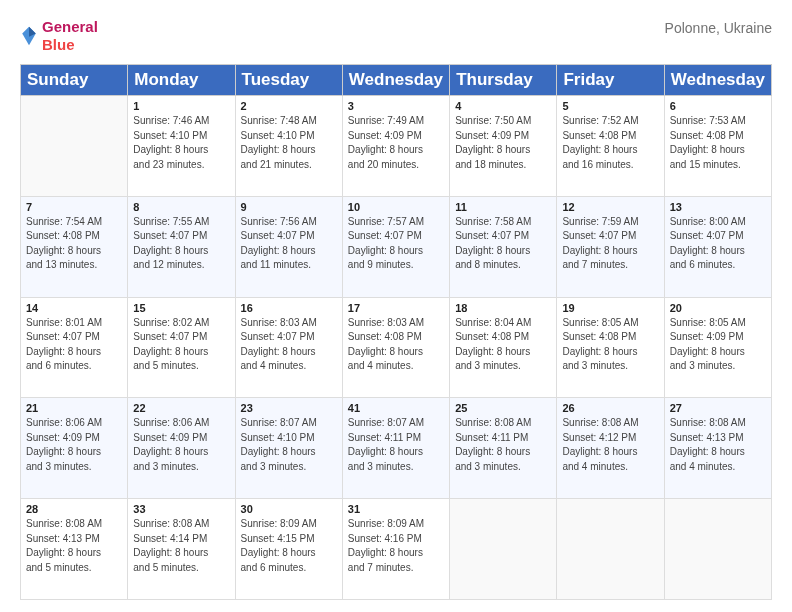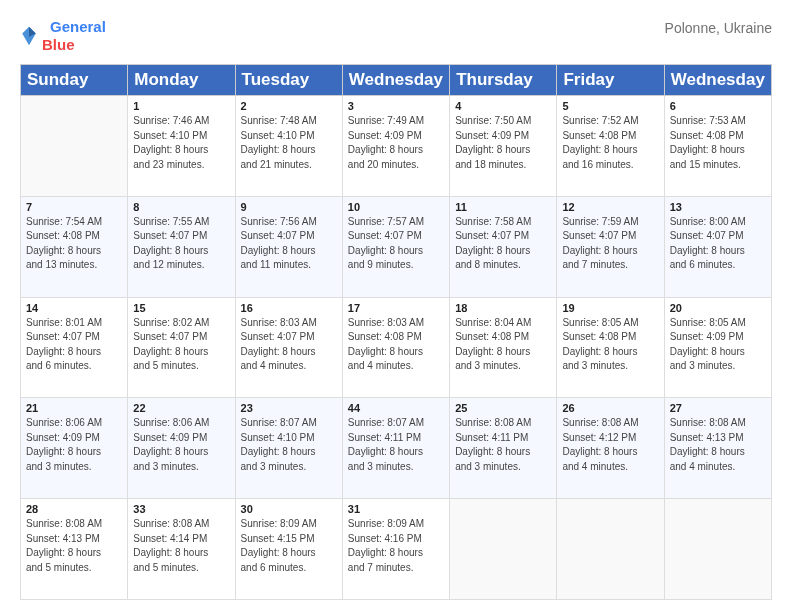--- a/index.html
+++ b/index.html
@@ -24,23 +24,22 @@
       margin-bottom: 10px;
     }
     .logo {
       display: flex;
       align-items: center;
       gap: 4px;
     }
     .logo-text-general {
       font-size: 15px;
       font-weight: bold;
-      color: #3b82f6;
+      color: #be185d;
       line-height: 1.1;
-      margin-left: 8px;
     }
     .logo-text-blue {
       font-size: 15px;
       font-weight: bold;
       color: #ef4444;
       line-height: 1.1;
     }
     .logo-icon {
       width: 18px;
       height: 22px;
@@ -228,21 +227,21 @@
           </td>
           <td>
             <span class="day-number">22</span>
             <div class="day-info">Sunrise: 8:06 AM<br>Sunset: 4:09 PM<br>Daylight: 8 hours<br>and 3 minutes.</div>
           </td>
           <td>
             <span class="day-number">23</span>
             <div class="day-info">Sunrise: 8:07 AM<br>Sunset: 4:10 PM<br>Daylight: 8 hours<br>and 3 minutes.</div>
           </td>
           <td>
-            <span class="day-number">44</span>
+            <span class="day-number">41</span>
             <div class="day-info">Sunrise: 8:07 AM<br>Sunset: 4:11 PM<br>Daylight: 8 hours<br>and 3 minutes.</div>
           </td>
           <td>
             <span class="day-number">25</span>
             <div class="day-info">Sunrise: 8:08 AM<br>Sunset: 4:11 PM<br>Daylight: 8 hours<br>and 3 minutes.</div>
           </td>
           <td>
             <span class="day-number">26</span>
             <div class="day-info">Sunrise: 8:08 AM<br>Sunset: 4:12 PM<br>Daylight: 8 hours<br>and 4 minutes.</div>
           </td>

